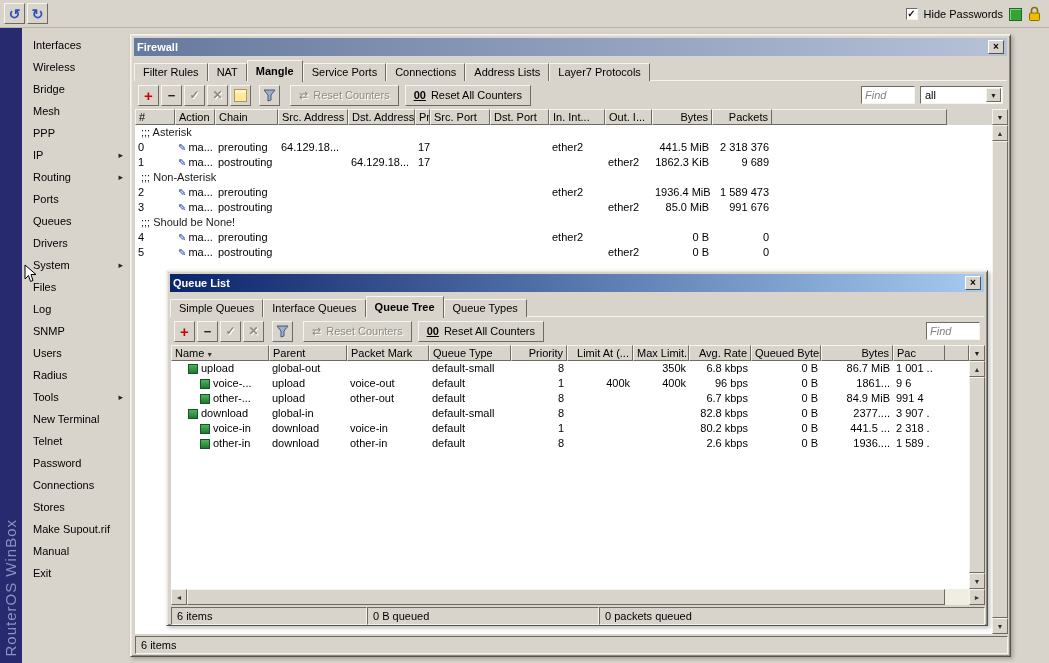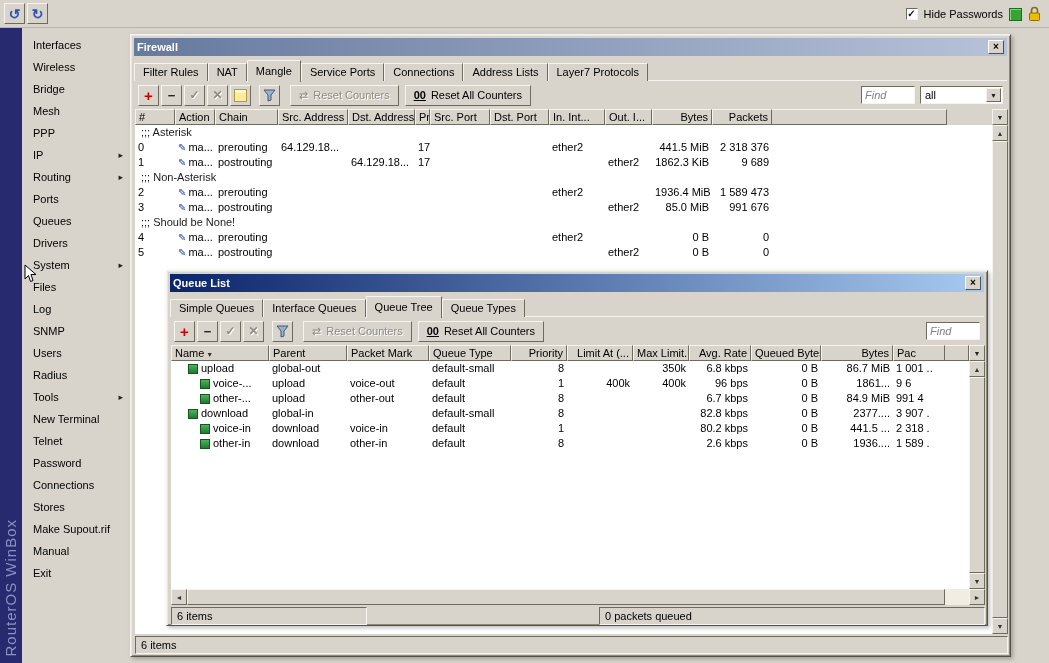--- a/index.html
+++ b/index.html
@@ -29,21 +29,21 @@
   .window{position:absolute;background:#d8d4cb;border:1px solid;border-color:#f6f4ee #55524a #55524a #f6f4ee;box-shadow:inset 1px 1px 0 #e9e6de,inset -1px -1px 0 #8c887a,2px 2px 4px rgba(0,0,0,.25);}
   .fw{left:130px;top:34px;width:881px;height:623px;z-index:1;}
   .ql{left:166px;top:270px;width:822px;height:356px;z-index:2;}
   .titlebar{position:absolute;left:3px;top:3px;right:3px;height:18px;display:flex;align-items:center;padding:0 3px;color:#fff;font-weight:bold;font-size:11px;}
   .fw>.titlebar{background:linear-gradient(90deg,#66799e,#b7c2d8);}
   .ql>.titlebar{background:linear-gradient(90deg,#0a246a,#a6caf0);}
   .closebtn{margin-left:auto;width:16px;height:14px;background:#d8d4cb;border:1px solid;border-color:#fff #55524a #55524a #fff;color:#000;font-size:10px;line-height:12px;text-align:center;font-weight:bold;}
 
   .tabs{position:absolute;left:3px;top:24px;height:22px;display:flex;align-items:flex-end;}
   .tab{height:18px;line-height:17px;padding:0 8px;background:#d8d4cb;border:1px solid;border-color:#f6f4ee #6e6a5e #6e6a5e #f6f4ee;border-bottom:none;white-space:nowrap;}
-  .tab.active{height:22px;line-height:21px;font-weight:normal;margin-bottom:-1px;z-index:2;position:relative;}
+  .tab.active{height:22px;line-height:21px;font-weight:bold;margin-bottom:-1px;z-index:2;position:relative;}
   .paneline{position:absolute;left:3px;right:3px;top:45px;height:1px;background:#f6f4ee;}
 
   .wtoolbar{position:absolute;left:3px;right:3px;top:47px;height:26px;display:flex;align-items:center;gap:2px;padding:0 4px;}
   .ibtn{width:21px;height:21px;display:flex;align-items:center;justify-content:center;flex:none;}
   .glyph-add{color:#cc0000;font-weight:bold;font-size:15px;line-height:15px;}
   .glyph-dark{color:#222;font-weight:bold;font-size:13px;}
   .glyph-dis{color:#8f8b80;text-shadow:1px 1px 0 #fff;font-size:12px;font-weight:bold;}
   .txtbtn{height:21px;padding:0 8px;display:inline-flex;align-items:center;gap:5px;white-space:nowrap;flex:none;}
   .txtbtn .bticon{color:#8f8b80;font-size:11px;}
   .txtbtn.disabled{color:#8f8b80;text-shadow:1px 1px 0 #fff;}
@@ -720,20 +720,21 @@
     <div class="sbtn raised" style="left:0;top:0;">
         <span>◄</span>
       </div>
     <div class="sthumb raised" style="left:16px;top:0;width:758px;height:16px;"></div>
     <div class="sbtn raised" style="right:0;top:0;">
         <span>►</span>
       </div>
   </div>
 
   <div class="statusseg" style="left:4px;top:336px;width:196px;"><span>6 items</span></div>
+  <div class="statusseg" style="left:200px;top:336px;width:232px;"><span>0 B queued</span></div>
   <div class="statusseg" style="left:432px;top:336px;width:386px;"><span>0 packets queued</span></div>
 </div>
 
 <div class="cursor">
   <svg width="13" height="20" viewBox="0 0 13 20">
     <polygon points="1,1 1,15 4.5,11.5 6.5,17.5 9,16.5 7,10.5 12,10.5" fill="#fff" stroke="#000" stroke-width="1"></polygon>
   </svg>
 </div>
 
 </body></html>

